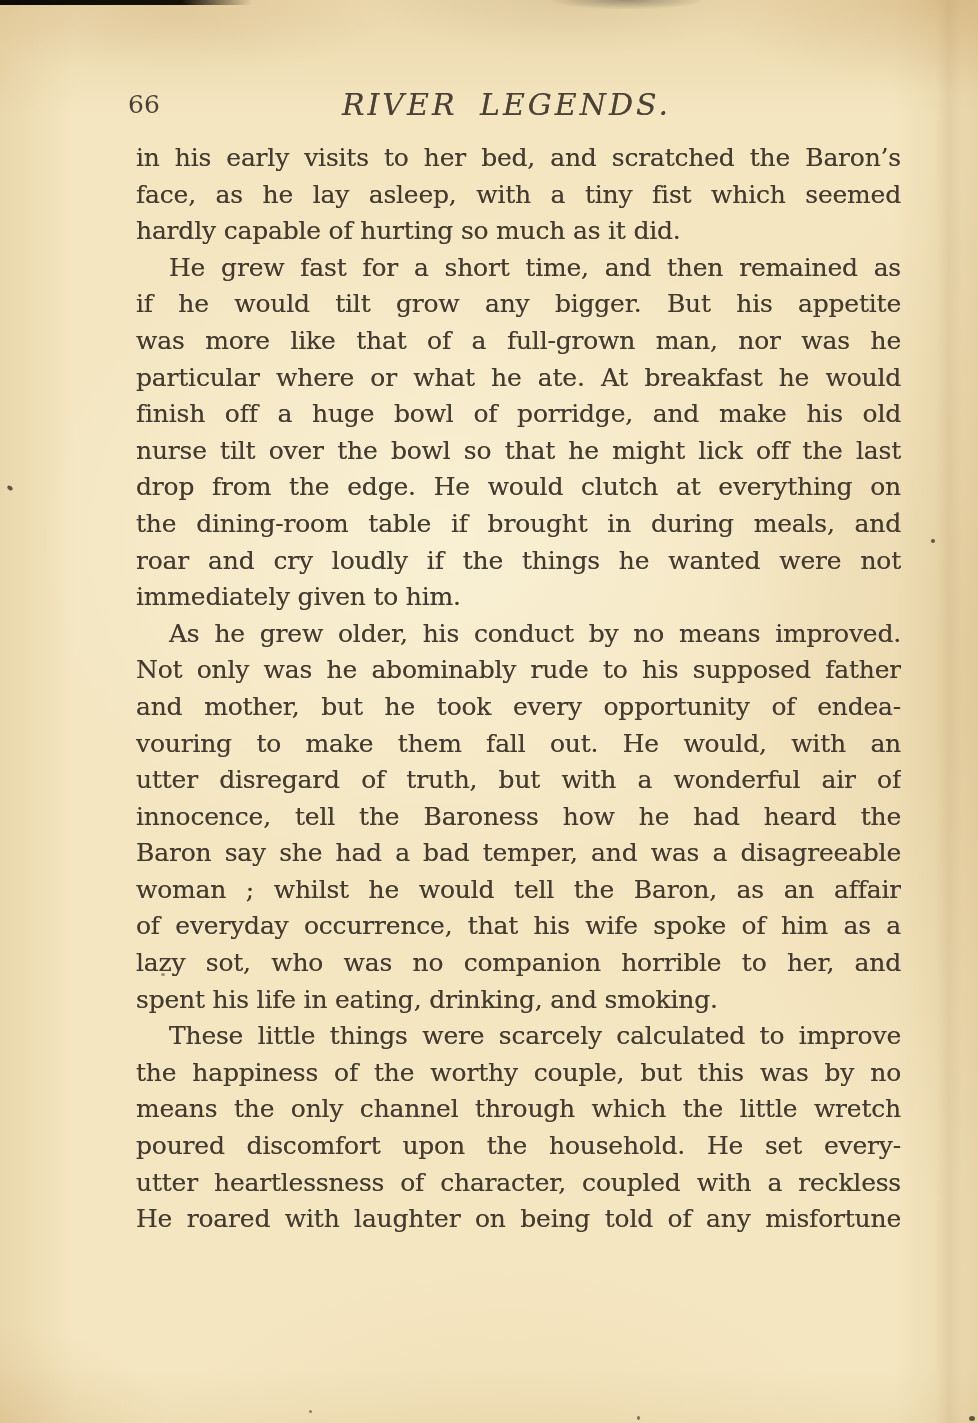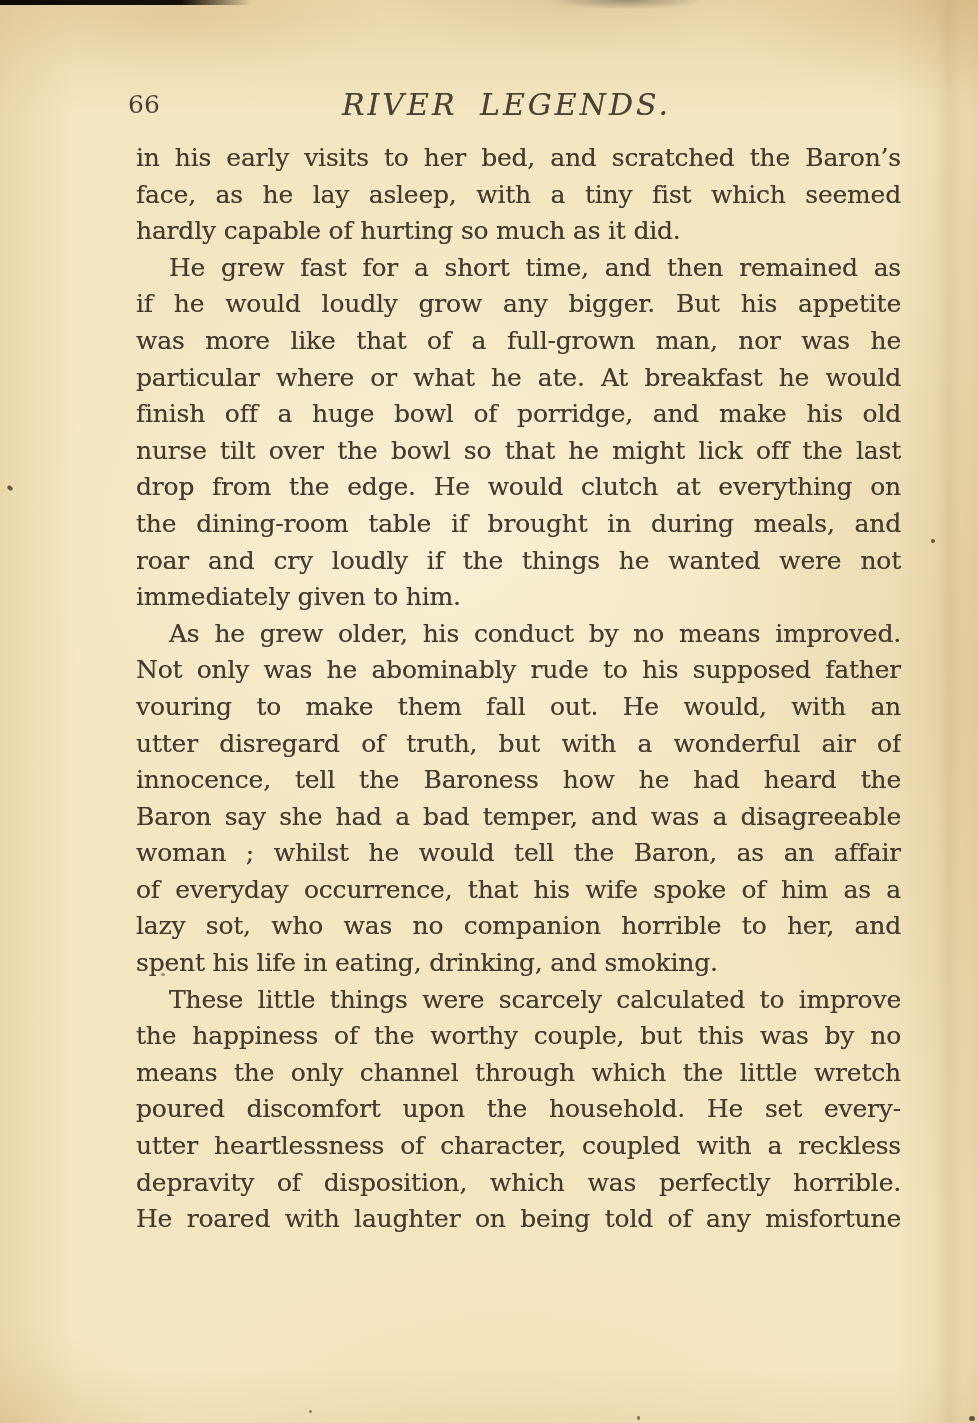--- a/index.html
+++ b/index.html
@@ -99,41 +99,41 @@
   <div class="running-head">
     <span class="page-number">66</span>
     <span class="book-title">RIVER LEGENDS.</span>
   </div>
 
   <div class="body-text" id="body-text">
       <div class="line">in his early visits to her bed, and scratched the Baron’s</div>
       <div class="line">face, as he lay asleep, with a tiny fist which seemed</div>
       <div class="line para-end">hardly capable of hurting so much as it did.</div>
       <div class="line indent">He grew fast for a short time, and then remained as</div>
-      <div class="line">if he would loudly grow any bigger. But his appetite</div>
+      <div class="line">if he would tilt grow any bigger. But his appetite</div>
       <div class="line">was more like that of a full-grown man, nor was he</div>
       <div class="line">particular where or what he ate. At breakfast he would</div>
       <div class="line">finish off a huge bowl of porridge, and make his old</div>
       <div class="line">nurse tilt over the bowl so that he might lick off the last</div>
       <div class="line">drop from the edge. He would clutch at everything on</div>
       <div class="line">the dining-room table if brought in during meals, and</div>
       <div class="line">roar and cry loudly if the things he wanted were not</div>
       <div class="line para-end">immediately given to him.</div>
       <div class="line indent">As he grew older, his conduct by no means improved.</div>
       <div class="line">Not only was he abominably rude to his supposed father</div>
+      <div class="line">and mother, but he took every opportunity of endea-</div>
       <div class="line">vouring to make them fall out. He would, with an</div>
       <div class="line">utter disregard of truth, but with a wonderful air of</div>
       <div class="line">innocence, tell the Baroness how he had heard the</div>
       <div class="line">Baron say she had a bad temper, and was a disagreeable</div>
       <div class="line">woman ; whilst he would tell the Baron, as an affair</div>
       <div class="line">of everyday occurrence, that his wife spoke of him as a</div>
       <div class="line">lazy sot, who was no companion horrible to her, and</div>
       <div class="line para-end">spent his life in eating, drinking, and smoking.</div>
       <div class="line indent">These little things were scarcely calculated to improve</div>
       <div class="line">the happiness of the worthy couple, but this was by no</div>
       <div class="line">means the only channel through which the little wretch</div>
       <div class="line">poured discomfort upon the household. He set every-</div>
       <div class="line">utter heartlessness of character, coupled with a reckless</div>
-      <div class="line">depravity of disposition, which was perfectly horrible.</div>
       <div class="line">He roared with laughter on being told of any misfortune</div>
     </div>
 
 </div>
 
 </body></html>

